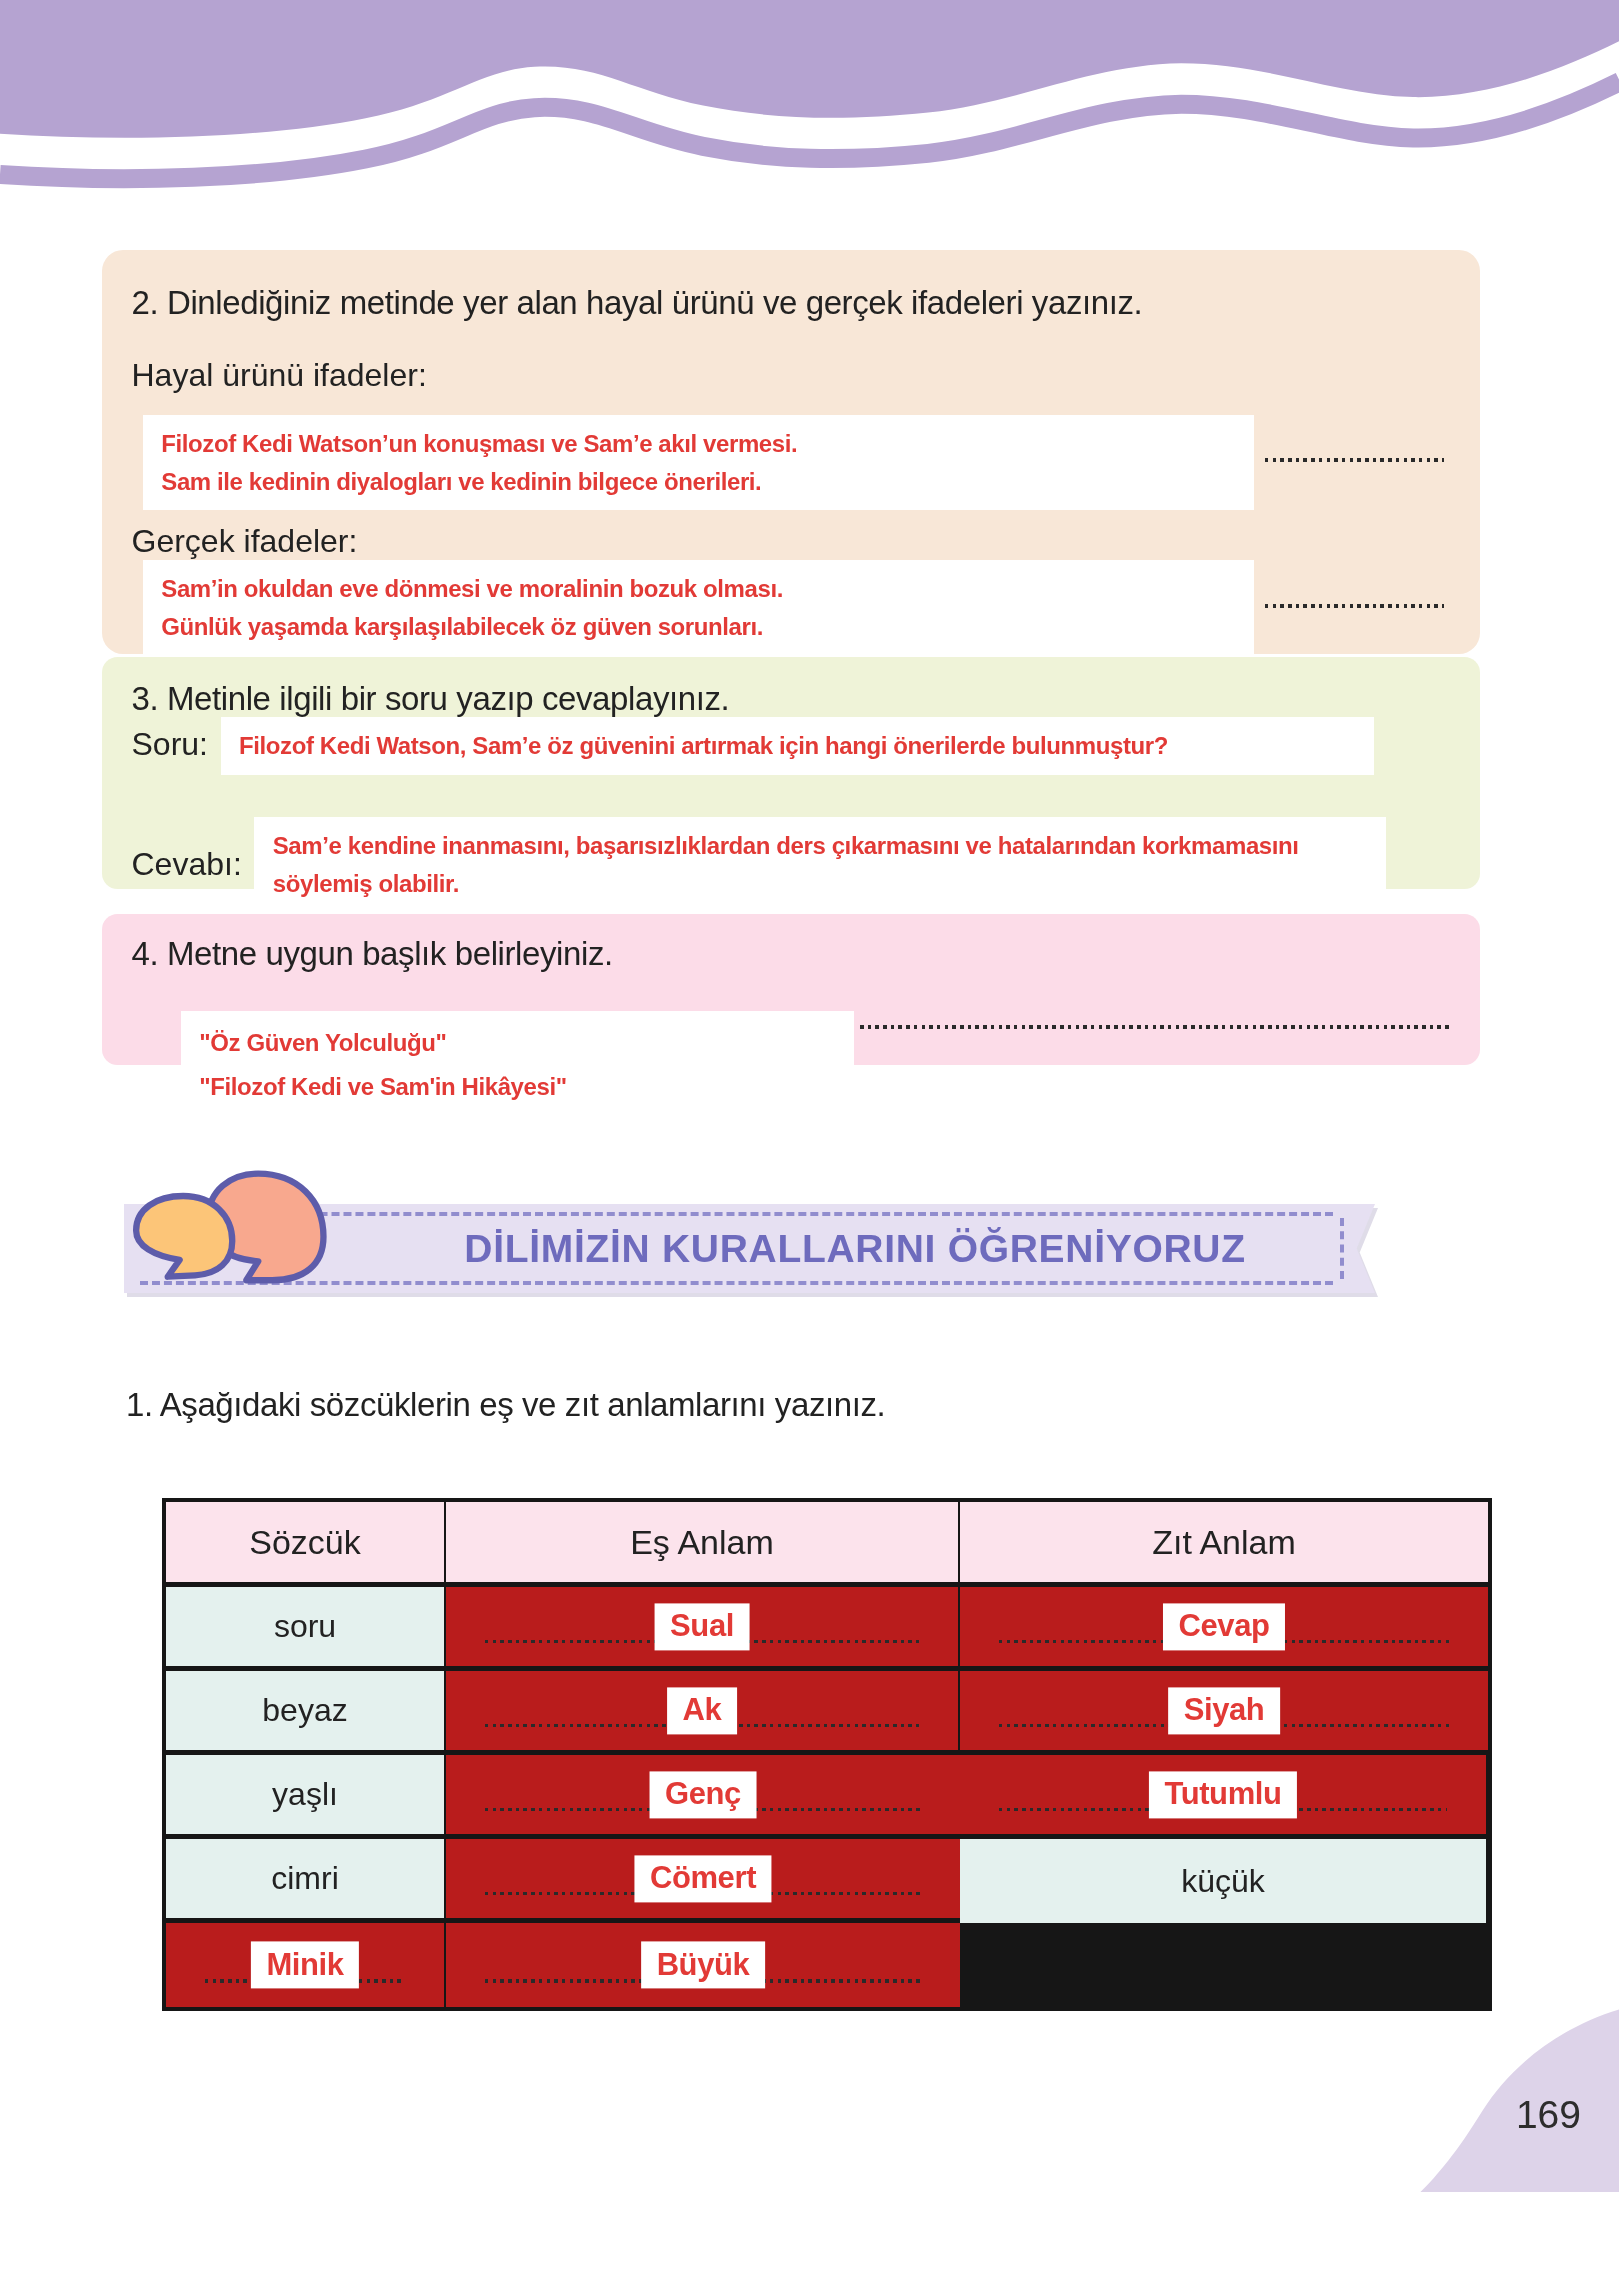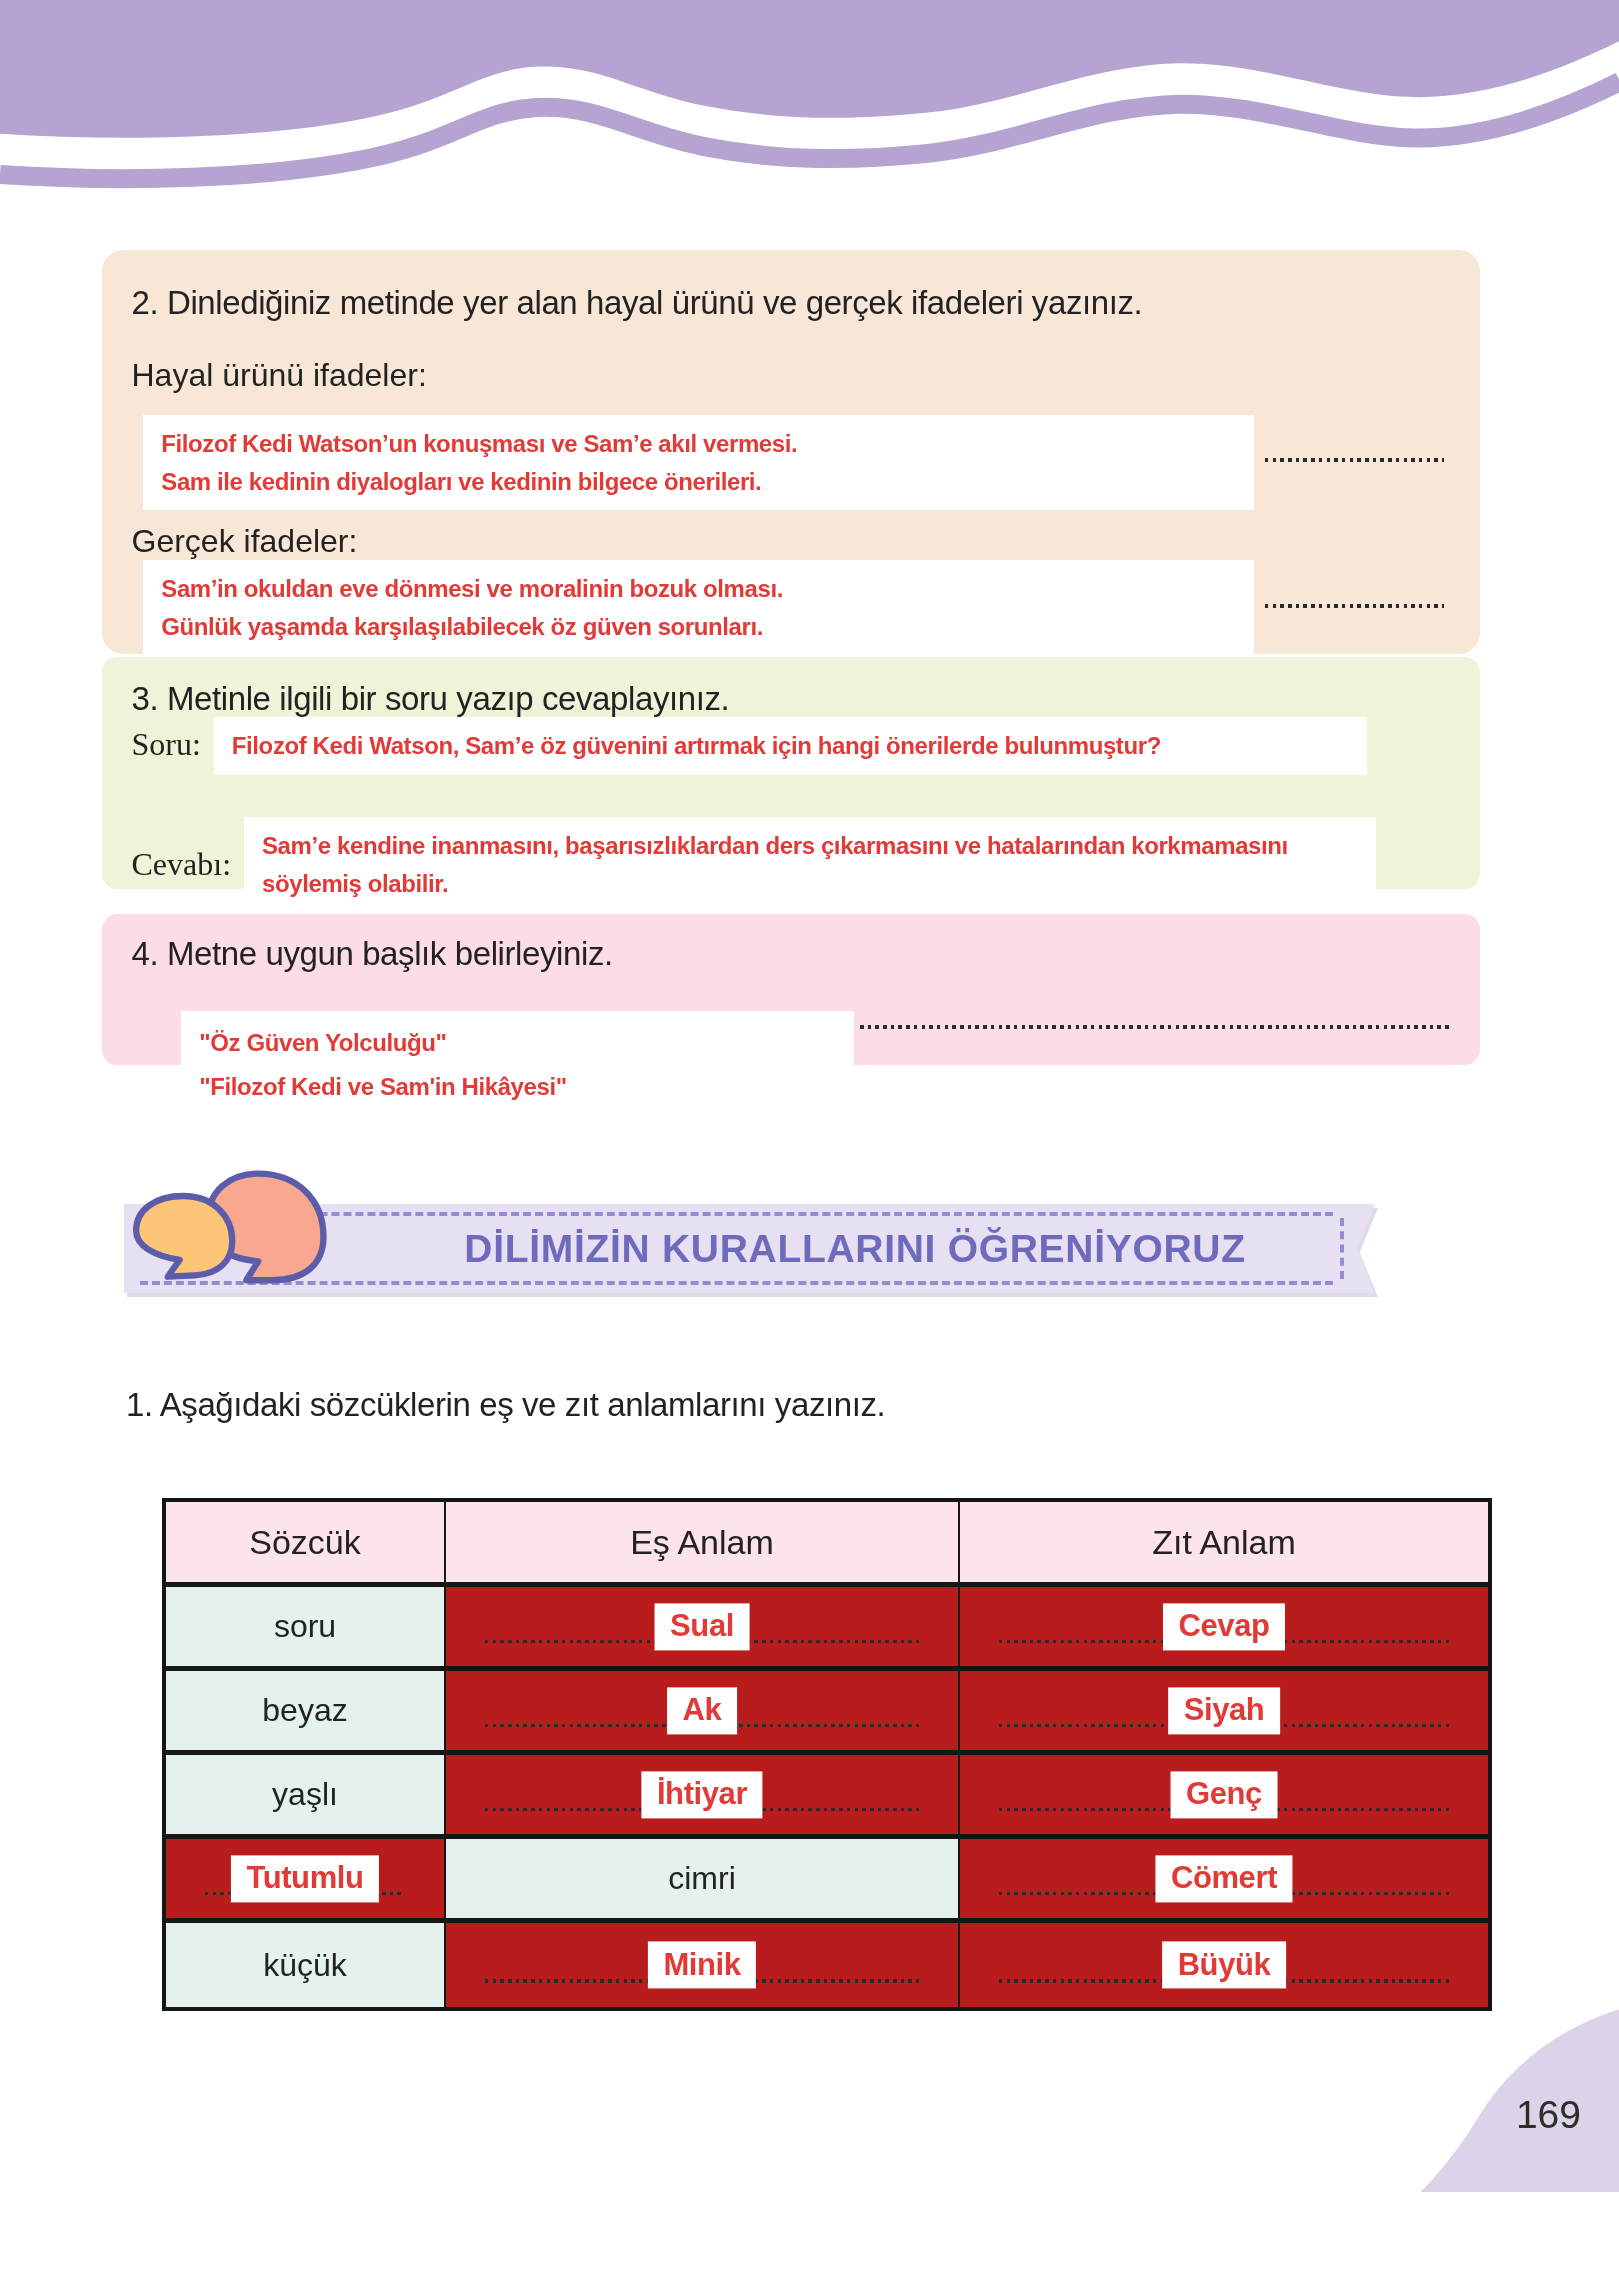--- a/index.html
+++ b/index.html
@@ -42,21 +42,21 @@
   
   .q2-white1{left:41px;top:165px;width:1111px;height:95px;}
   .q2-dot1{left:1163px;top:208px;width:179px;}
   .q2-white2{left:41px;top:310px;width:1111px;height:95px;}
   .q2-dot2{left:1163px;top:354px;width:179px;}
 
   
   .q3-row{position:absolute;left:29.5px;display:flex;gap:12.7px;}
   .q3-row-soru{top:60px;align-items:flex-end;}
   .q3-row-cevabi{top:160px;align-items:center;}
-  .q3-row .q-inline-label{font-size:32px;color:#222222;white-space:nowrap;font-family:Liberation Serif, serif;}
+  .q3-row .q-inline-label{font-size:32px;color:#222222;white-space:nowrap;}
   .q3-row-soru .q-inline-label{padding-bottom:11.2px;}
   .q3-white{position:relative;background:#ffffff;box-sizing:border-box;padding:9.8px 18.3px;}
   .q3-white-soru{width:1153px;}
   .q3-white-cevabi{width:1132px;}
   .q3-white .red-text{white-space:normal;}
 
   
   .q4-white{left:79px;top:97px;width:673px;height:93px;overflow:visible;}
   .q4-white .red-line{line-height:44px;}
   .q4-dot{left:758px;top:111px;width:589px;}
@@ -207,24 +207,20 @@
     <div class="cell ans bordr bordb">
       <div class="dotline"></div>
       <div class="patch">Ak</div>
     </div>
     <div class="cell ans bordb">
       <div class="dotline"></div>
       <div class="patch">Siyah</div>
     </div>
 
     <div class="cell word bordr bordb">yaşlı</div>
-    <div class="cell ans bordr bordb">
-      <div class="dotline"></div>
-      <div class="patch">İhtiyar</div>
-    </div>
     <div class="cell ans bordb">
       <div class="dotline"></div>
       <div class="patch">Genç</div>
     </div>
 
     <div class="cell ans bordr bordb">
       <div class="dotline"></div>
       <div class="patch">Tutumlu</div>
     </div>
     <div class="cell word bordr bordb">cimri</div>

